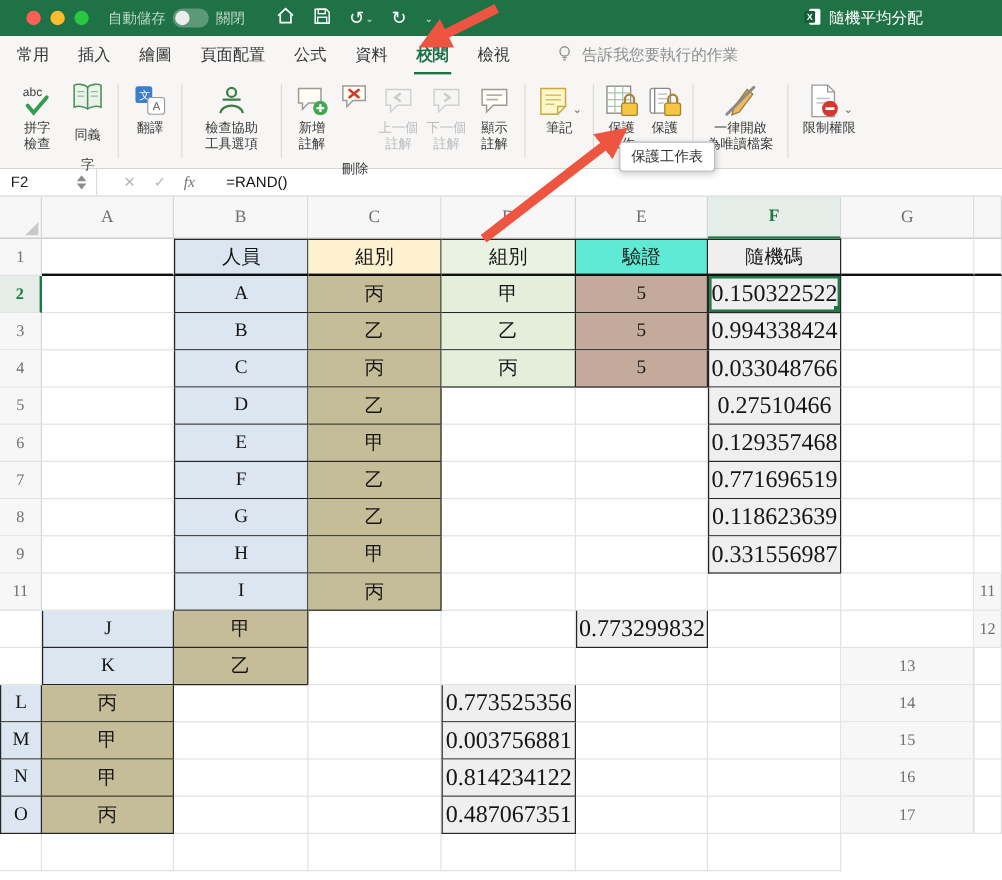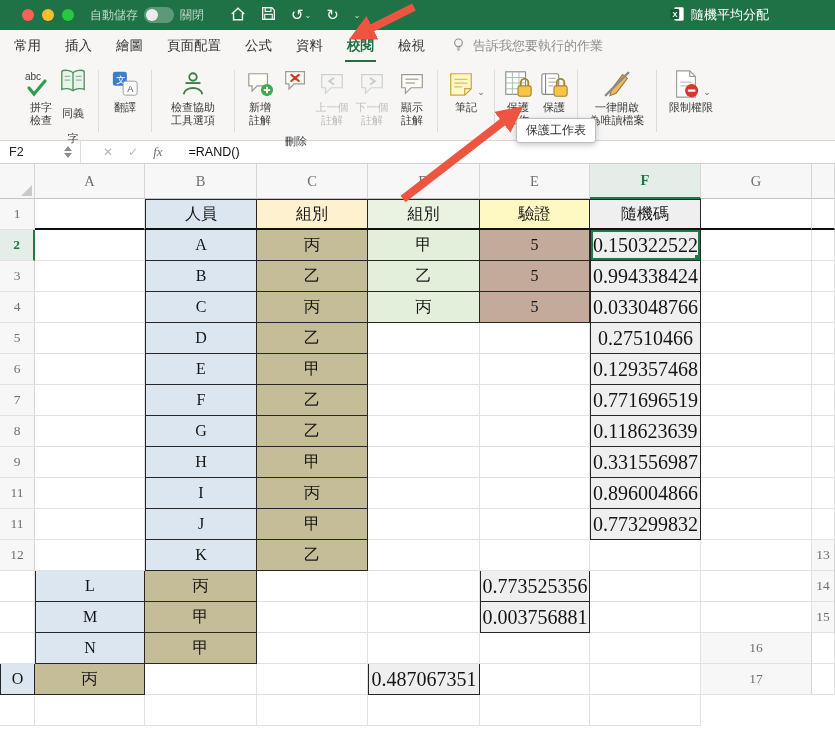--- a/index.html
+++ b/index.html
@@ -13,21 +13,21 @@
   .light.red{background:#ff5f57}.light.yellow{background:#febc2e}.light.green{background:#28c840}
   .autosave{display:flex;align-items:center;gap:6px;font-size:12px;color:#bcd8c9;margin-left:6px}
   .toggle{width:30px;height:16px;border-radius:8px;background:rgba(255,255,255,.28);position:relative;display:inline-block}
   .knob{position:absolute;left:2px;top:2px;width:12px;height:12px;border-radius:50%;background:#ececec}
   .tb-icons{display:flex;align-items:center;gap:15px;margin-left:16px;font-size:15px;color:#fff}
   .tb-icons .u{display:flex;align-items:center;gap:1px}
   .mini-chev{font-size:8px;color:#cfe3d8}
   .tb-title{margin-left:auto;margin-right:44px;display:flex;align-items:center;gap:6px;font-size:13px;color:#fff}
 
   
-  .tabrow{height:32px;background:#f7f6f5;display:flex;align-items:center;padding:0 14px;gap:12px;font-size:13.5px;color:#333}
+  .tabrow{height:32px;background:#f7f6f5;display:flex;align-items:center;padding:0 14px;gap:24px;font-size:13.5px;color:#333}
   .tab{cursor:default;position:relative;white-space:nowrap}
   .tab.active{color:#1e7145;font-weight:bold}
   .tab.active::after{content:"";position:absolute;left:-2px;right:-2px;bottom:-7px;height:2px;background:#1e7145}
   .tellme{display:flex;align-items:center;gap:7px;color:#8f8f8f;font-size:13px;margin-left:14px;white-space:nowrap}
 
   
   .ribbon{height:79px;background:#f7f6f5;border-bottom:1px solid #d8d6d4;display:flex;align-items:stretch;padding:2px 4px 2px 6px}
   .rgroup{display:flex;gap:2px;padding:0 4px}
   .rsep{width:1px;background:#dedcda;margin:6px 2px}
   .rbtn{display:flex;flex-direction:column;align-items:center;padding-top:3px;border-radius:4px}
@@ -57,21 +57,21 @@
   .corner{position:relative}
   .corner::after{content:"";position:absolute;right:2px;bottom:2px;border-left:11px solid transparent;border-bottom:11px solid #c9c9c9}
   .selcol{background:#e4ede7;color:#1c7a45;font-weight:bold;border-bottom:2px solid #1c7a45}
   .selrow{background:#e4ede7;color:#1c7a45;font-weight:bold;border-right:2px solid #1c7a45}
 
   .hB,.cB{background:#dce6f1}
   .hC{background:#fdf1cf}
   .cC{background:#c5bd98}
   .hD{background:#eaf2e2}
   .cD{background:#e3efdb}
-  .hE{background:#fef9c3}
+  .hE{background:#5eead4}
   .cE{background:#c3aa9a}
   .hF,.cF{background:#efefef}
   .cF{font-size:20px}
   .bd{border-right:1px solid #262626;border-bottom:1px solid #262626}
   .bdl{border-left:1px solid #262626}
   .bdt{border-top:1px solid #262626}
   .r1b{border-bottom:2px solid #101010 !important}
   .selcell{box-shadow:inset 0 0 0 2px #1c7a45;position:relative}
   .selcell::after{content:"";position:absolute;right:0;bottom:0;width:5px;height:5px;background:#1c7a45}
 
@@ -136,21 +136,21 @@
           <circle cx="9" cy="7" r="4.6" fill="none" stroke="#8f8f8f" stroke-width="1.4"></circle>
           <path d="M7 13.2 h4 M7.6 15.5 h2.8" stroke="#8f8f8f" stroke-width="1.4"></path>
         </svg></span>
     <span>告訴我您要執行的作業</span>
   </div>
 </div>
 
 <div class="ribbon">
   <div id="ribbon-groups" style="display:flex;align-items:stretch">
       <div class="rgroup">
-        <div class="rbtn" style="min-width: 42px; align-items: flex-end;">
+        <div class="rbtn" style="min-width: 42px;">
           <div class="ricon">
             <svg viewBox="0 0 30 30" width="30" height="30">
               <text x="3" y="11" font-size="10" fill="#3c3c3c">abc</text>
               <path d="M7 19 l5 6 l11 -13" stroke="#2f9e4e" stroke-width="3.2" fill="none" stroke-linecap="round"></path>
             </svg>
           </div>
           <div class="rlabel">拼字</div>
           <div class="rlabel">檢查</div>
         </div>
         <div class="rbtn" style="min-width: 38px; gap: 12px;">
@@ -424,21 +424,20 @@
       <div class="c"></div>
       <div class="c cF bd bdl">0.331556987</div>
       <div class="c"></div>
       <div class="c"></div>
       <div class="c rh">11</div>
       <div class="c"></div>
       <div class="c cB bd bdl">I</div>
       <div class="c cC bd">丙</div>
       <div class="c"></div>
       <div class="c"></div>
-      <div class="c cF bd bdl">0.896004866</div>
       <div class="c"></div>
       <div class="c"></div>
       <div class="c rh">11</div>
       <div class="c"></div>
       <div class="c cB bd bdl">J</div>
       <div class="c cC bd">甲</div>
       <div class="c"></div>
       <div class="c"></div>
       <div class="c cF bd bdl">0.773299832</div>
       <div class="c"></div>
@@ -468,20 +467,21 @@
       <div class="c"></div>
       <div class="c cF bd bdl">0.003756881</div>
       <div class="c"></div>
       <div class="c"></div>
       <div class="c rh">15</div>
       <div class="c"></div>
       <div class="c cB bd bdl">N</div>
       <div class="c cC bd">甲</div>
       <div class="c"></div>
       <div class="c"></div>
+      <div class="c cF bd bdl">0.814234122</div>
       <div class="c"></div>
       <div class="c"></div>
       <div class="c rh">16</div>
       <div class="c"></div>
       <div class="c cB bd bdl">O</div>
       <div class="c cC bd">丙</div>
       <div class="c"></div>
       <div class="c"></div>
       <div class="c cF bd bdl">0.487067351</div>
       <div class="c"></div>

